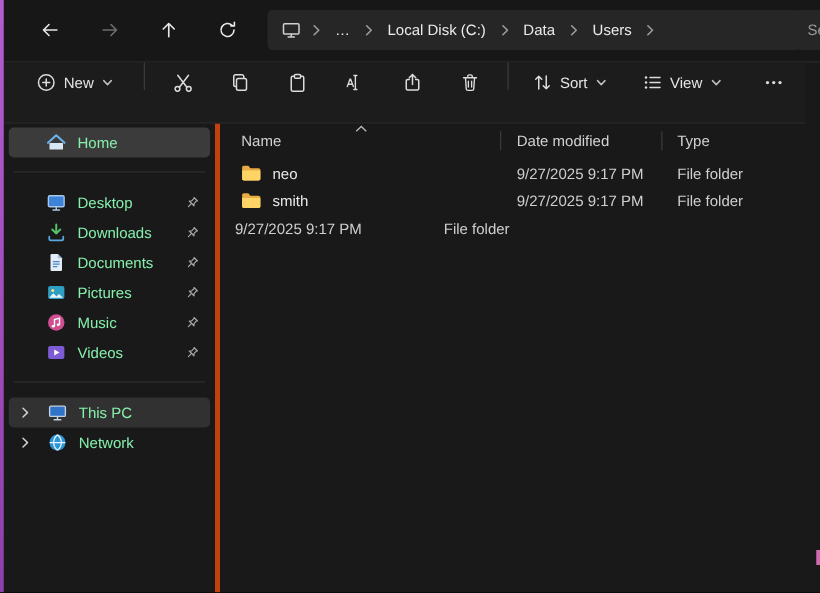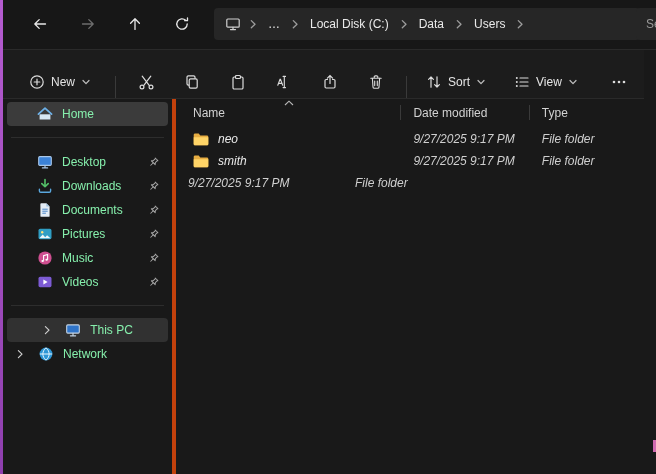--- a/index.html
+++ b/index.html
@@ -17,54 +17,54 @@
   .addressbar{position:absolute;left:211px;top:8px;width:414px;height:32px;background:#262626;
           border-radius:4px;display:flex;align-items:center;padding:0 6px;}
   .crumb-root{display:flex;align-items:center;justify-content:center;width:26px;height:24px;border-radius:3px;}
   .crumb-item{padding:3px 8px;border-radius:3px;color:#eaeaea;white-space:nowrap;cursor:pointer;}
   .crumb-chev{display:flex;align-items:center;justify-content:center;width:14px;height:24px;cursor:pointer;}
   .searchbox{position:absolute;left:633px;top:8px;width:90px;height:32px;background:#262626;
           border-radius:4px;display:flex;align-items:center;padding-left:10px;color:#9a9a9a;cursor:text;}
 
   
   .commandbar{position:absolute;left:3px;right:12px;top:50px;height:48px;background:#1c1c1c;
-          border-bottom:1px solid #2a2a2a;display:flex;align-items:flex-end;}
+          border-bottom:1px solid #2a2a2a;display:flex;align-items:flex-start;}
   .cmdbtn{display:flex;align-items:center;height:32px;border:none;background:transparent;color:#e4e4e4;
           border-radius:4px;cursor:pointer;gap:6px;font-family:inherit;font-size:12px;padding:0;}
   .newbtn{margin-left:16px;padding:0 10px;}
   .iconbtn{width:32px;justify-content:center;margin-left:14px;}
   .labelbtn{padding:0 9px;margin-left:10px;}
   .morebtn{width:32px;justify-content:center;margin-left:16px;}
   .vsep{width:1px;height:22px;background:#3a3a3a;margin-left:14px;}
 
   
   .sidebar{position:absolute;left:3px;top:99px;width:169px;bottom:0;padding-top:3px;background:#191919;}
   .side-item{display:flex;align-items:center;height:24px;margin:0 4px;border-radius:4px;
           padding:0 8px 0 30px;gap:9px;cursor:pointer;}
   .side-item.selected{background:#3b3b3b;}
-  .side-item.subtle{background:#313131;justify-content:center;}
+  .side-item.subtle{background:#313131;}
   .side-item .lbl{color:#86efac;white-space:nowrap;}
   .side-item .pin{margin-left:auto;display:flex;}
   .side-item .ic{display:flex;}
   .side-sep{height:1px;background:#2d2d2d;margin:11px 8px 12px 8px;}
   .side-item.tree{padding-left:7px;}
   .tree-chev{display:flex;width:14px;margin-right:1px;}
 
   
   .main{position:absolute;left:172px;top:99px;right:0;bottom:0;border-left:4px solid #c2410c;background:#191919;}
   .headers{display:flex;height:27px;align-items:center;color:#d2d2d2;}
   .hcol{position:relative;height:100%;display:flex;align-items:center;padding:0 12px;cursor:pointer;}
   .hcol.name{width:269px;padding-left:17px;}
   .hcol.date{width:143px;}
   .hcol.type{width:140px;}
   .hcol.name::after,.hcol.date::after{content:"";position:absolute;right:0;top:6px;bottom:6px;width:1px;background:#3a3a3a;}
   .sort-caret{position:absolute;top:1px;left:50%;transform:translateX(-50%);display:flex;}
   .rows{padding-top:2px;}
   .frow{display:flex;height:22px;align-items:center;cursor:pointer;}
-  .fcell{display:flex;align-items:center;padding:0 12px;white-space:nowrap;font-style:italic;}
+  .fcell{display:flex;align-items:flex-start;padding:0 12px;white-space:nowrap;}
   .fcell.name{width:269px;gap:9px;padding-left:17px;color:#eaeaea;}
   .fcell.date{width:143px;color:#cfcfcf;}
   .fcell.type{width:140px;color:#cfcfcf;}
   svg{display:block;}
 </style>
 </head>
 <body>
 
 <div class="window">
   <div class="edge-accent"></div>

